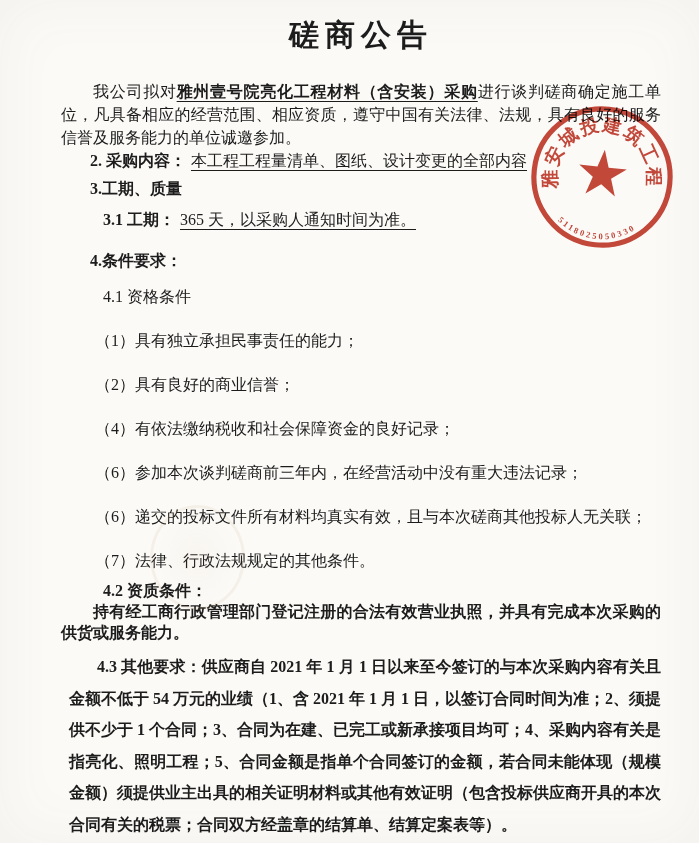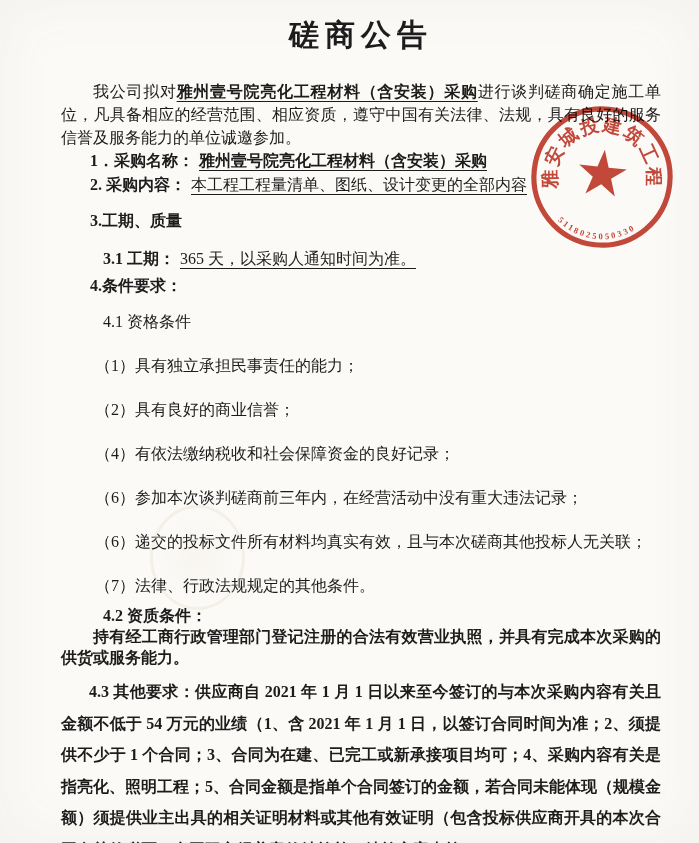--- a/index.html
+++ b/index.html
@@ -36,29 +36,29 @@
     text-indent:32px;
   }
   .row{line-height:24px;white-space:nowrap;}
   .lvl1{padding-left:29px;}
   .lvl2{padding-left:42px;}
   .cond{padding-left:34px;line-height:24px;}
   .b{font-weight:bold;}
   .sb{font-weight:600;}
   .u{text-decoration:underline;text-underline-offset:4px;text-decoration-thickness:1.4px;}
   .val{margin-left:5px;}
-  .mt-h3{margin-top:12px;}
-  .mt-r31{margin-top:14px;}
+  .mt-h3{margin-top:4px;}
+  .mt-r31{margin-top:7px;}
   .mt-r32{margin-top:3px;}
-  .mt-h4{margin-top:3px;}
+  .mt-h4{margin-top:17px;}
   .mt-h41{margin-top:12px;}
   .mt-cond{margin-top:20px;}
   .mt-h42{margin-top:6px;}
   .s42body{margin-top:-2px;line-height:21px;text-indent:32px;font-weight:bold;}
-  .s43{margin-top:8px;line-height:31.5px;text-indent:28px;font-weight:600;}
+  .s43{margin-top:8px;line-height:31.5px;text-indent:28px;font-weight:600;margin-left:8px;}
   .footer-line{line-height:31px;text-indent:24px;font-weight:bold;white-space:nowrap;}
   
   .seal{
     position:absolute;
     left:521px;top:103px;
     width:162px;height:148px;
     transform:rotate(6deg);
     opacity:.92;
     mix-blend-mode:multiply;
     pointer-events:none;
@@ -81,21 +81,20 @@
 </style>
 </head>
 <body>
 
 <div class="page">
 
   <h1 class="title">磋商公告</h1>
 
   <p class="intro"><span>我公司拟对</span><span class="b u">雅州壹号院亮化工程材料（含安装）采购</span><span>进行谈判磋商确定施工单位，凡具备相应的经营范围、相应资质，遵守中国有关法律、法规，具有良好的服务信誉及服务能力的单位诚邀参加。</span></p>
 
-  <p class="row lvl1"><span class="b">1．采购名称：</span><span class="b u val">雅州壹号院亮化工程材料（含安装）采购</span></p>
 
   <p class="row lvl1"><span class="b">2. 采购内容：</span><span class="u val">本工程工程量清单、图纸、设计变更的全部内容</span></p>
 
   <p class="row lvl1 b mt-h3">3.工期、质量</p>
 
   <p class="row lvl2 mt-r31"><span class="b">3.1 工期：</span><span class="u val">365 天，以采购人通知时间为准。</span></p>
 
 
   <p class="row lvl1 b mt-h4">4.条件要求：</p>
 

